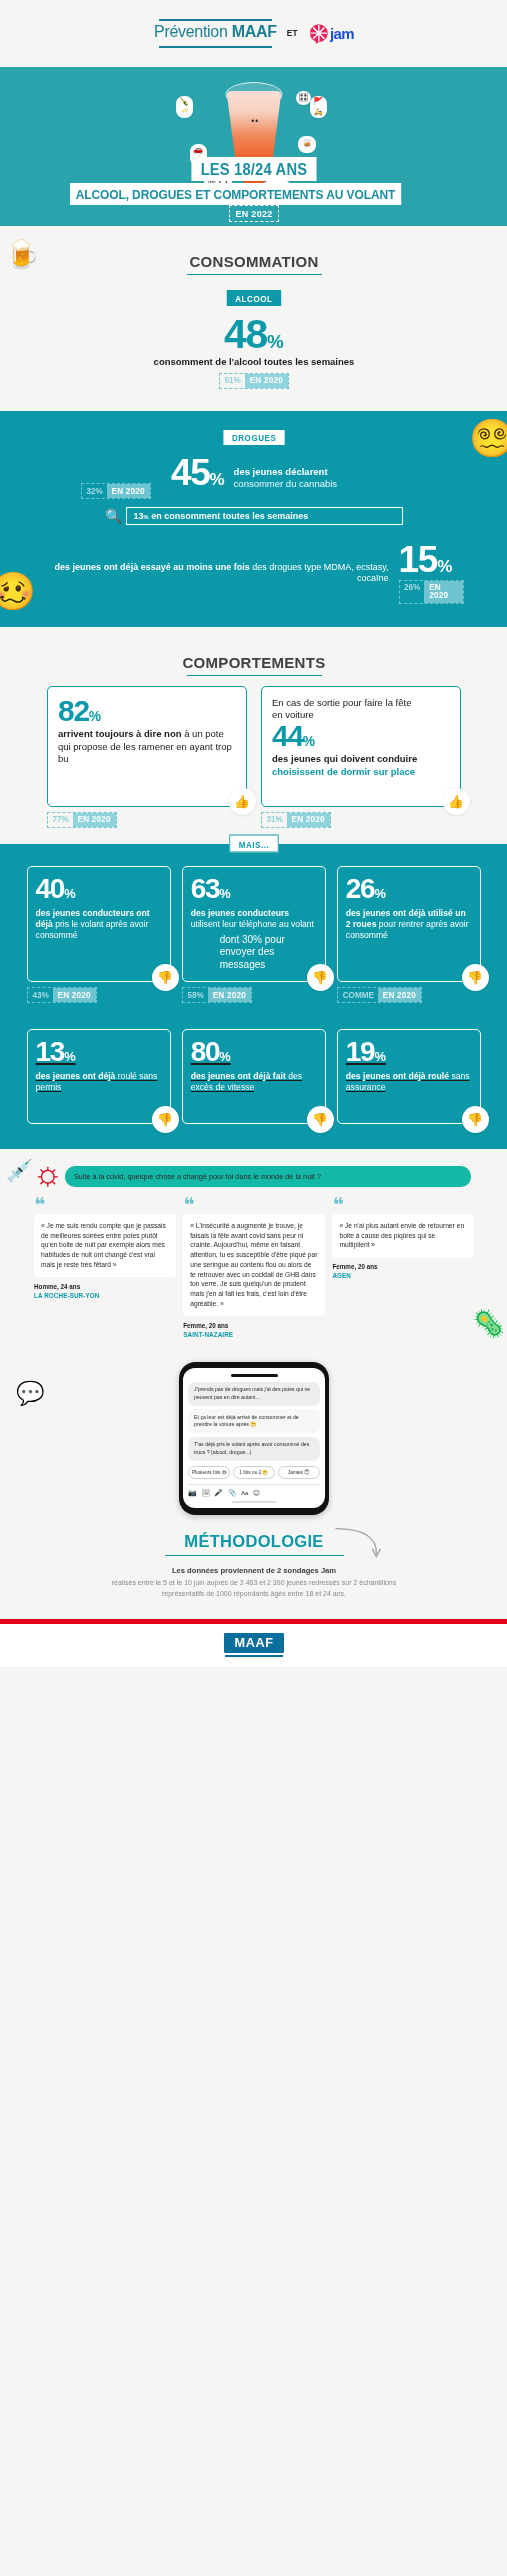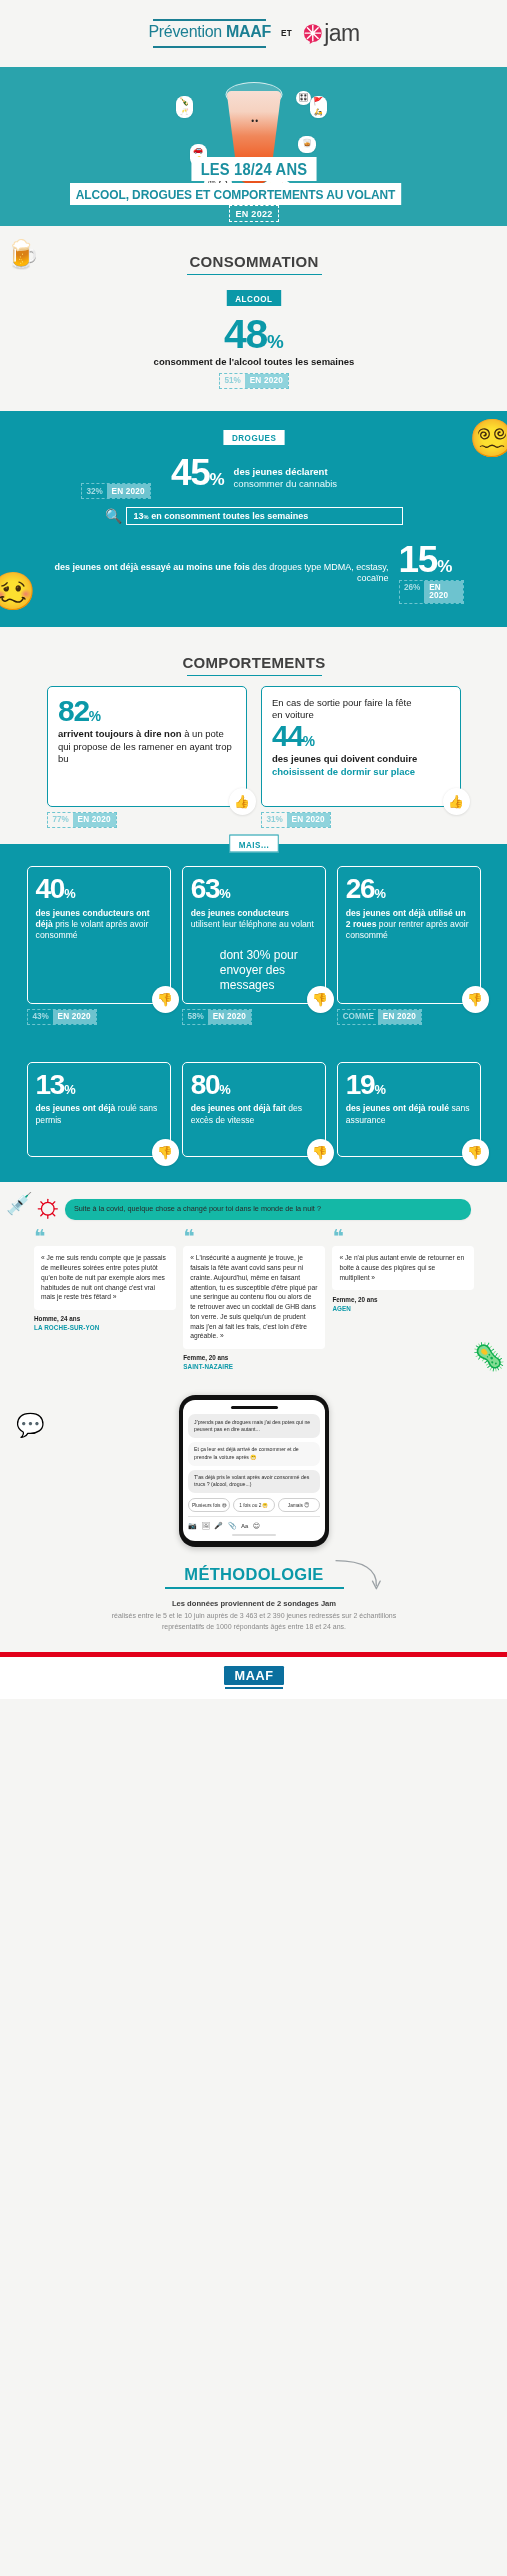--- a/index.html
+++ b/index.html
@@ -29,21 +29,21 @@
   .maaf-rule.bottom { margin-top: 3.2px; }
   .maaf-text {
     font-size: 16px; color: #1b7f93; letter-spacing: -0.3px;
     padding: 1.9px 0 1.3px; white-space: nowrap;
   }
   .maaf-text b { font-weight: 700; color: #1b7f93; }
   .et-word { font-size: 8.2px; font-weight: 700; color: #222; letter-spacing: 0.3px; }
   .jam-logo { display: flex; align-items: center; gap: 0.6px; }
   .jam-mark { width: 21.6px; height: 21.6px; position: relative; }
   .jam-mark svg { display: block; }
-  .jam-word { font-size: 23px; color: #404040; letter-spacing: -0.6px; font-weight: 400; }
+  .jam-word { font-size: 15px; color: #1d4ed8; letter-spacing: -0.6px; font-weight: 700; }
 
   
   .hero { position: relative; height: 159px; background: #2aa3ac; overflow: hidden; }
   .hero-cup {
     position: absolute; left: 50%; top: 11.4px; transform: translateX(-50%);
     width: 75px; height: 108px;
   }
   .cup-glass {
     position: absolute; left: 9px; top: 3.8px; width: 57px; height: 25px;
     border: 1.3px solid rgba(255,255,255,.75); border-radius: 50%;
@@ -170,25 +170,25 @@
   .mais-label .pill { transform: translateY(-9.5px) scaleX(.85); }
   .mais { background: #0b98a8; padding: 21.6px 0 25px; }
   .grid3 { display: flex; gap: 11.4px; justify-content: center; padding: 0 27px; }
   .tcard {
     position: relative; flex: 1; border: 1.3px solid #fff; border-radius: 5px;
     padding: 9px 7.6px 10px; color: #fff; min-height: 113px;
   }
   .tcard .num { font-size: 28px; line-height: .95; }
   .tcard p { font-size: 8.6px; line-height: 1.3; margin-top: 5px; }
   .tcard p b { font-weight: 700; }
-  .tcard .note { font-size: 12px; line-height: 1.25; margin-top: 18px; padding-left: 29px; }
+  .tcard .note { font-size: 10px; line-height: 1.25; margin-top: 4px; padding-left: 29px; }
   .tcard .thumb { right: -9px; bottom: -10px; }
   .cmp-row3 { display: flex; gap: 11.4px; justify-content: center; padding: 5px 27px 0; }
   .cmp-row3 > div { flex: 1; }
-  .grid3.row2 { margin-top: 37px; }
+  .grid3.row2 { margin-top: 26px; text-decoration: underline; }
 
   
   .temoin { position: relative; background: #f5f5f3; padding: 16.5px 0 19px; overflow: hidden; }
   .q-head { display: flex; align-items: center; gap: 6.3px; padding: 0 37px 11.4px; }
   .q-virus { width: 21.6px; height: 21.6px; flex: 0 0 21.6px; }
   .q-bubble {
     flex: 1; background: #14b8a6; border-radius: 10px; padding: 5.7px 9px;
     font-size: 7.3px; line-height: 1.35; color: #2a2a2a;
     box-shadow: 0 0.6px 1.9px rgba(0,0,0,.07);
   }

